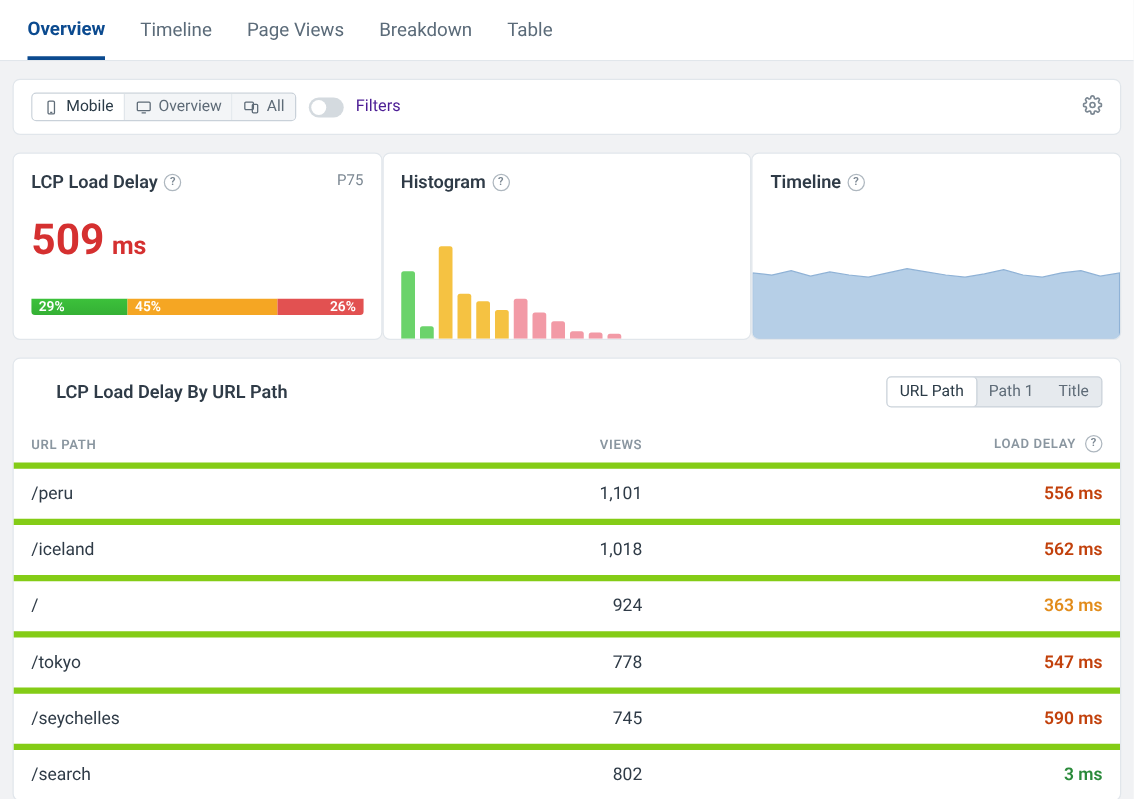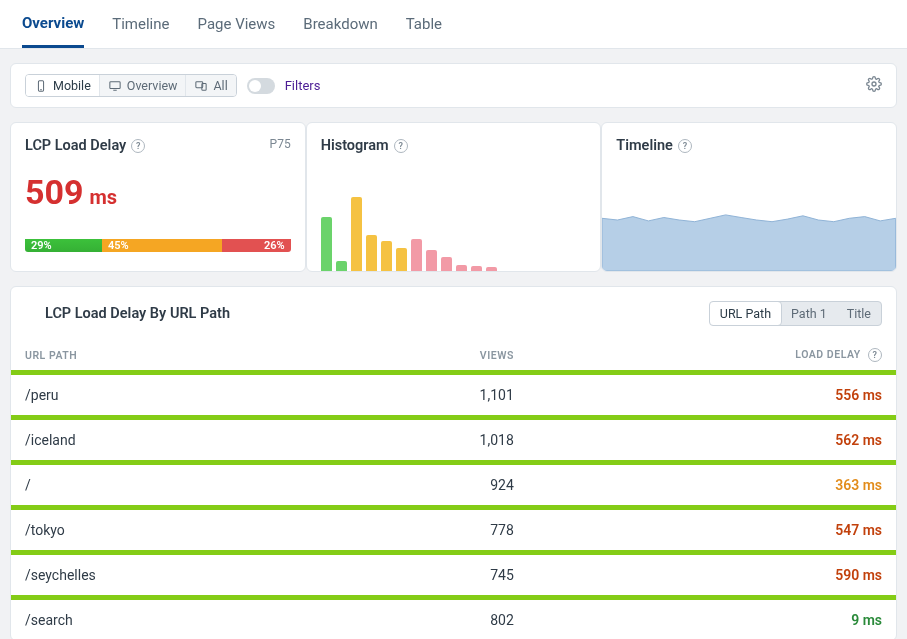--- a/index.html
+++ b/index.html
@@ -282,19 +282,19 @@
             <td class="right delay red">547 ms</td>
           </tr>
           <tr>
             <td>/seychelles</td>
             <td class="right">745</td>
             <td class="right delay red">590 ms</td>
           </tr>
           <tr>
             <td>/search</td>
             <td class="right">802</td>
-            <td class="right delay green">9 ms</td>
+            <td class="right delay green">3 ms</td>
           </tr>
         </tbody>
     </table>
   </div>
 
 </div>
 
 </body></html>

